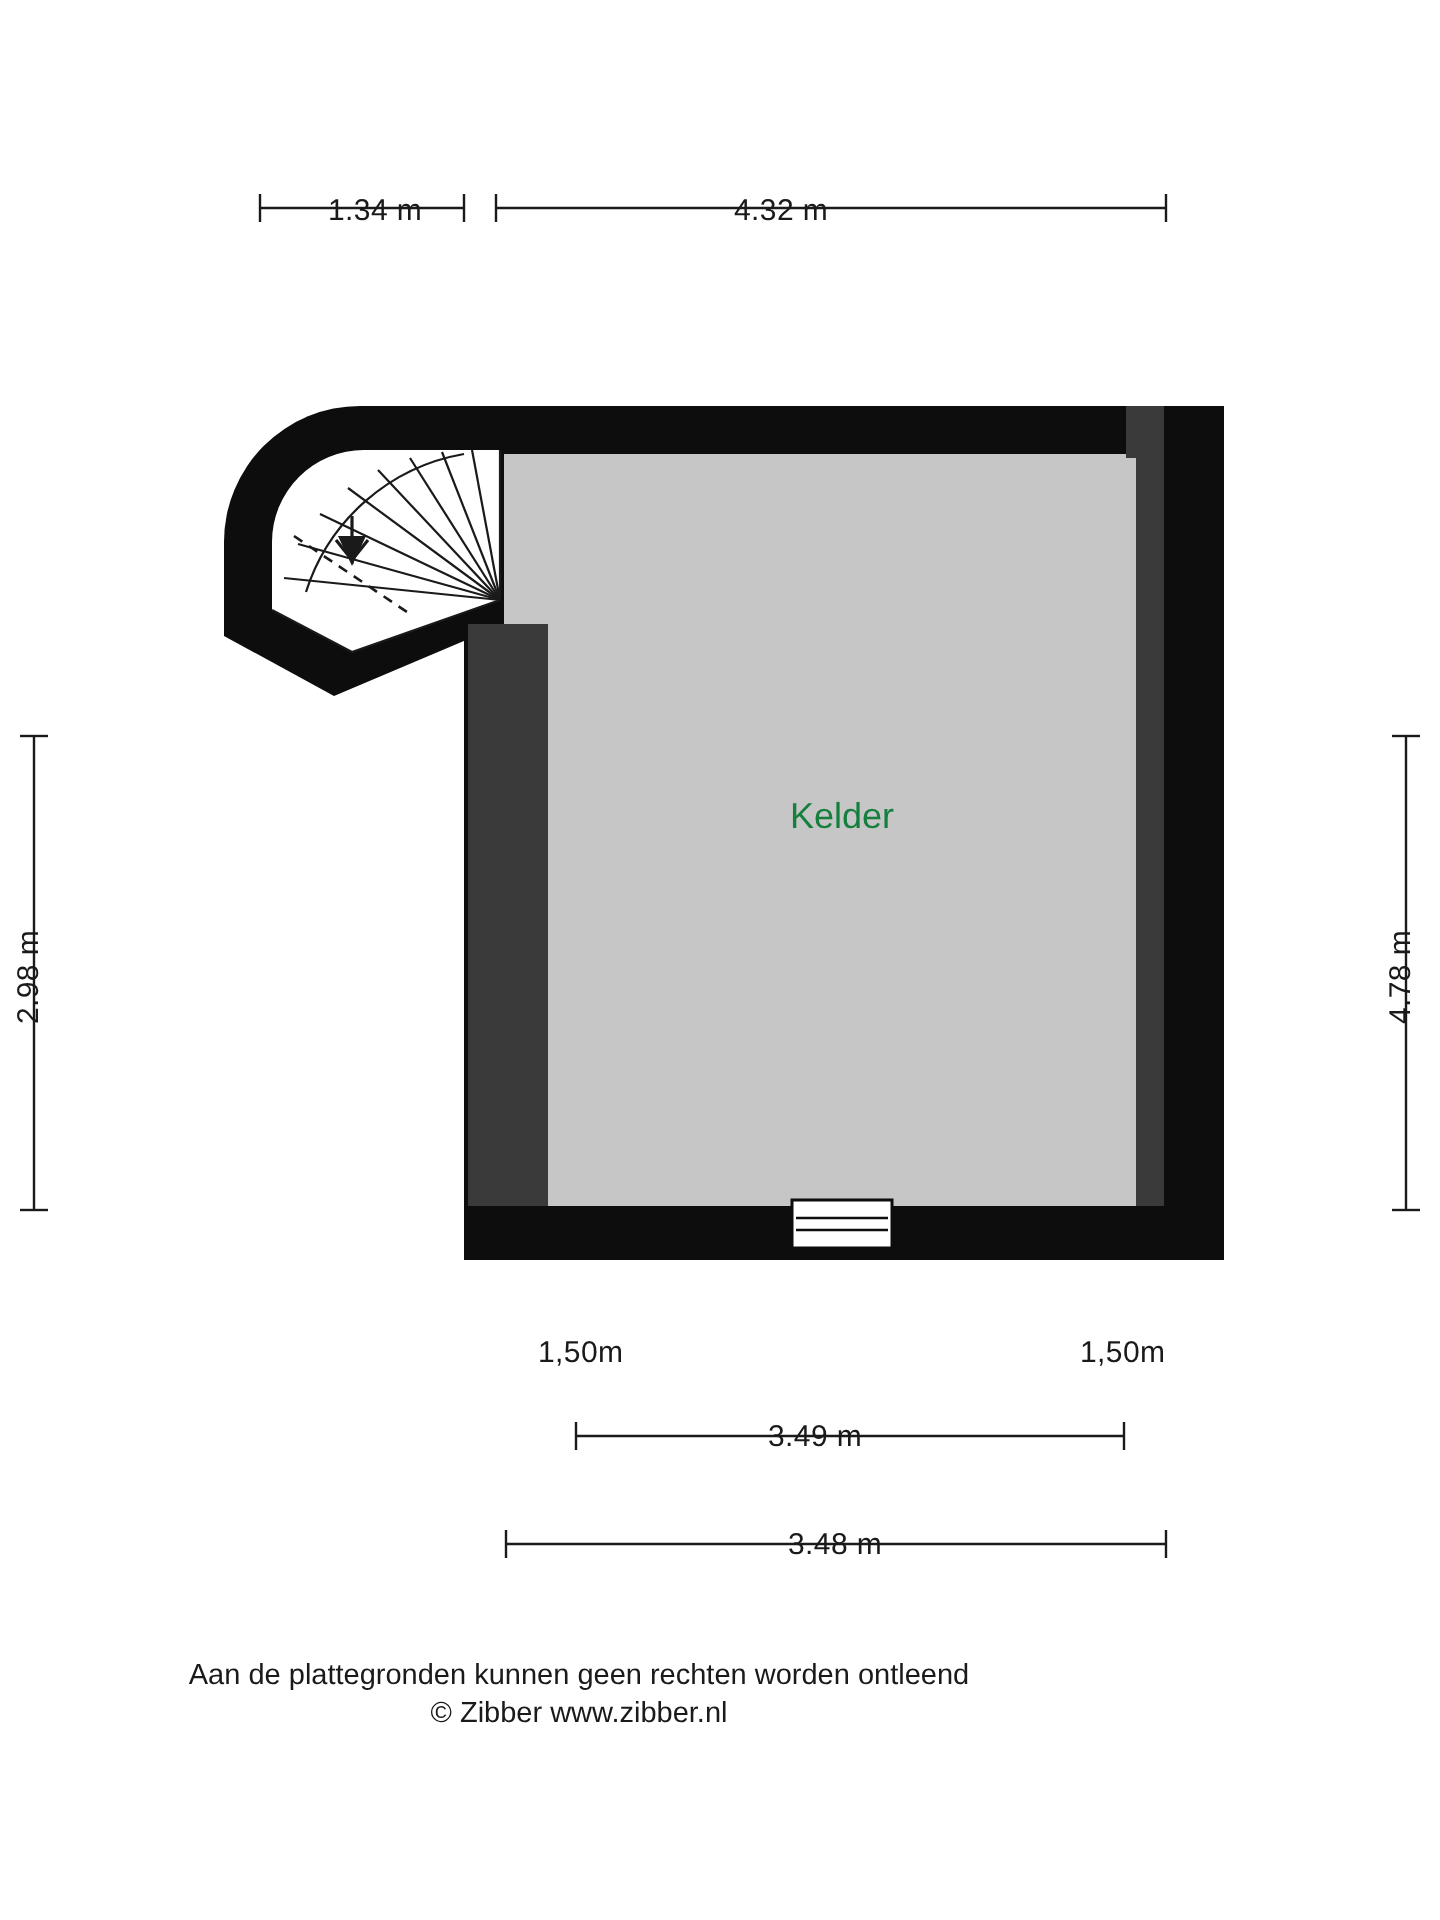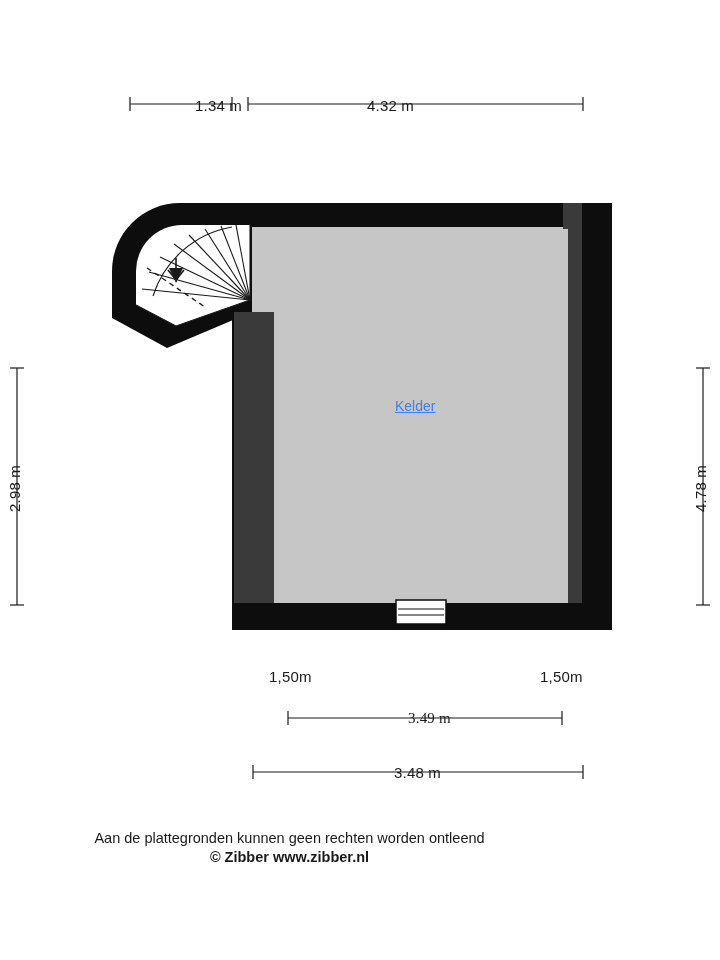--- a/index.html
+++ b/index.html
@@ -27,36 +27,35 @@
     font-size: 15px;
     color: #1a1a1a;
     white-space: nowrap;
     letter-spacing: 0.2px;
   }
   .dim-vertical {
     transform-origin: 50% 50%;
   }
   .room-label {
     position: absolute;
-    font-size: 14px;
-    color: #3b82f6;
+    font-size: 18px;
+    color: #15803d;
     white-space: nowrap;
-    text-decoration: underline;
   }
   .footer {
     position: absolute;
     left: 0;
     width: 579px;
     text-align: center;
     font-size: 14.5px;
     color: #1a1a1a;
     line-height: 20px;
   }
   .footer-line1 { top: 828px; }
-  .footer-line2 { top: 847px; font-weight: bold; }
+  .footer-line2 { top: 847px; }
 </style>
 </head>
 <body>
 
 <svg id="floorplan" viewBox="0 0 720 960">
 
   <g stroke="#1a1a1a" stroke-width="1.2" fill="none">
 
     <line x1="130" y1="104" x2="232" y2="104"></line>
     <line x1="130" y1="97" x2="130" y2="111"></line>
@@ -131,33 +130,33 @@
 
     <g>
       <path d="M 147 268 L 205 307" stroke="#1a1a1a" stroke-width="1.3" stroke-dasharray="5 4" fill="none"></path>
       <path d="M 176 258 L 176 280 L 168 270 M 176 280 L 184 270" stroke="#1a1a1a" stroke-width="1.6" fill="none"></path>
       <polygon points="176,283 169,268 183,268" fill="#1a1a1a"></polygon>
     </g>
 
   </g>
 </svg>
 
-<div class="dim-label" style="left:164px; top:97px;margin-left:31px;">1.34 m</div>
+<div class="dim-label" style="left:164px; top:97px;">1.34 m</div>
 
 <div class="dim-label" style="left:367px; top:97px;">4.32 m</div>
 
 <div class="dim-label dim-vertical" style="left:-9px; top:480px; transform: rotate(-90deg);">2.98 m</div>
 
 <div class="dim-label dim-vertical" style="left:677px; top:480px; transform: rotate(-90deg);">4.78 m</div>
 
 <div class="room-label" style="left:395px; top:398px;">Kelder</div>
 
 <div class="dim-label" style="left:269px; top:668px;">1,50m</div>
 
 <div class="dim-label" style="left:540px; top:668px;">1,50m</div>
 
-<div class="dim-label" style="left:408px; top:710px;font-family:Liberation Serif, serif;">3.49 m</div>
+<div class="dim-label" style="left:384px; top:710px;">3.49 m</div>
 
 <div class="dim-label" style="left:394px; top:764px;">3.48 m</div>
 
 <div class="footer footer-line1">Aan de plattegronden kunnen geen rechten worden ontleend</div>
 
 <div class="footer footer-line2">© Zibber www.zibber.nl</div>
 
 </body></html>

